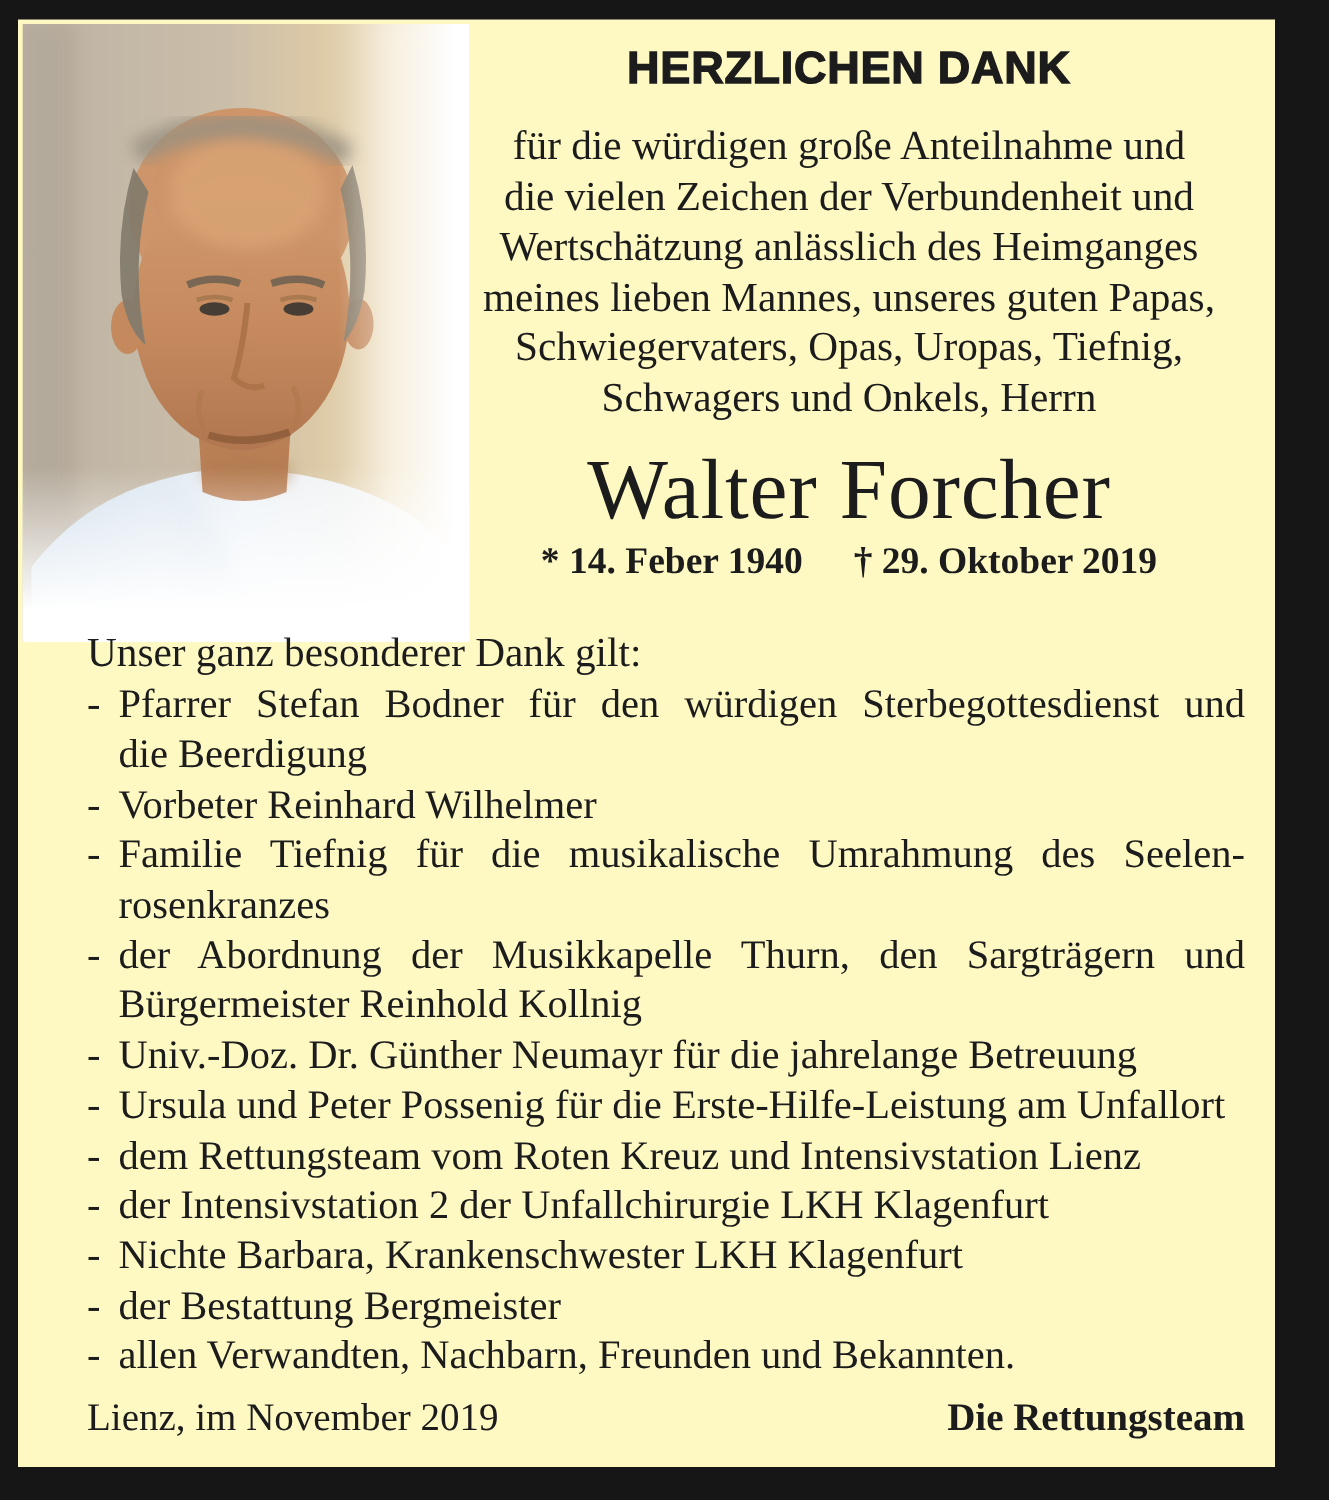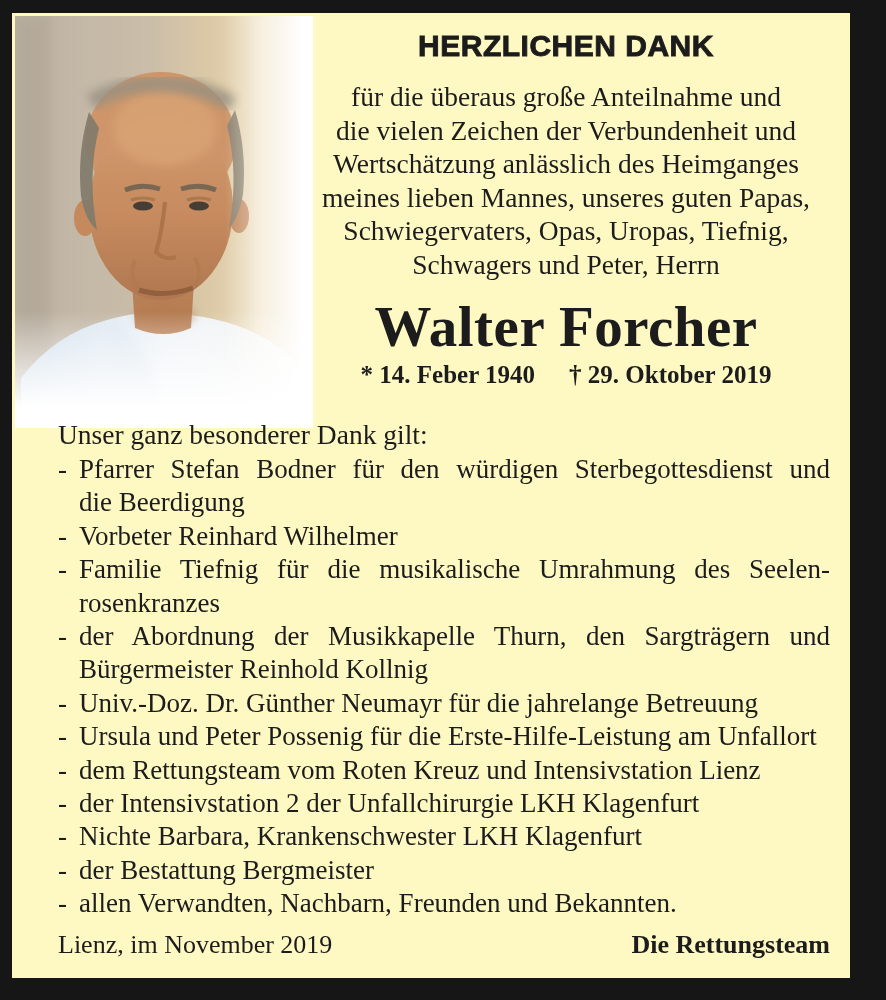--- a/index.html
+++ b/index.html
@@ -14,21 +14,21 @@
   .fade-right { position:absolute; top:0; left:210px; width:88px; height:100%;
     background:linear-gradient(to right, rgba(255,255,255,0), #ffffff 88%); }
   .fade-bottom { position:absolute; left:0; top:295px; width:100%; height:117px;
     background:linear-gradient(to bottom, rgba(255,255,255,0), #ffffff 82%); }
 
   
   .col { position:absolute; left:290px; top:0; width:528px; text-align:center; }
   .main-header { margin-top:16px; font-family:"Liberation Sans","DejaVu Sans",sans-serif;
     font-weight:bold; -webkit-text-stroke:0.9px #1c1c1c; font-size:30px; line-height:34px; letter-spacing:0.5px; }
   .intro { margin-top:17px; font-size:27.5px; line-height:33.5px; }
-  .deceased-name { margin-top:15px; font-size:57px; line-height:62px; font-weight:bold; letter-spacing:0.5px; }
+  .deceased-name { margin-top:15px; font-size:57px; line-height:62px; font-weight:normal; letter-spacing:0.5px; }
   .dates { margin-top:3px; font-size:25px; font-weight:bold; }
   .dates .death { margin-left:34px; }
 
   
   .thanks-heading { position:absolute; left:46px; top:406px; font-size:27.5px; }
   .thanks-list { position:absolute; left:46px; top:440px; width:772px; font-size:27px; line-height:33.4px; }
   .thanks-line { position:relative; padding-left:21px; white-space:nowrap; }
   .thanks-line.just { white-space:normal; text-align:justify; text-align-last:justify; }
   .thanks-line .dash { position:absolute; left:0; top:0; }
 
@@ -106,26 +106,26 @@
         <path d="M124,274 Q149,282 178,272" stroke="#92603c" stroke-width="5" fill="none"></path>
         <ellipse cx="150" cy="300" rx="30" ry="11" fill="#b07a50" opacity="0.55" filter="url(#soft)"></ellipse>
       </svg>
       <div class="fade-right"></div>
       <div class="fade-bottom"></div>
     </div>
 
     <div class="col">
       <div class="main-header">HERZLICHEN DANK</div>
       <div class="intro">
-          <div>für die überaus große Anteilnahme und</div>
+          <div>für die würdigen große Anteilnahme und</div>
           <div>die vielen Zeichen der Verbundenheit und</div>
           <div>Wertschätzung anlässlich des Heimganges</div>
           <div>meines lieben Mannes, unseres guten Papas,</div>
           <div>Schwiegervaters, Opas, Uropas, Tiefnig,</div>
-          <div>Schwagers und Peter, Herrn</div>
+          <div>Schwagers und Onkels, Herrn</div>
         </div>
       <div class="deceased-name">Walter Forcher</div>
       <div class="dates">
         <span class="birth">* 14. Feber 1940</span><span class="death">† 29. Oktober 2019</span>
       </div>
     </div>
 
     <div class="thanks-heading">Unser ganz besonderer Dank gilt:</div>
     <div class="thanks-list">
         <div class="thanks-item">

